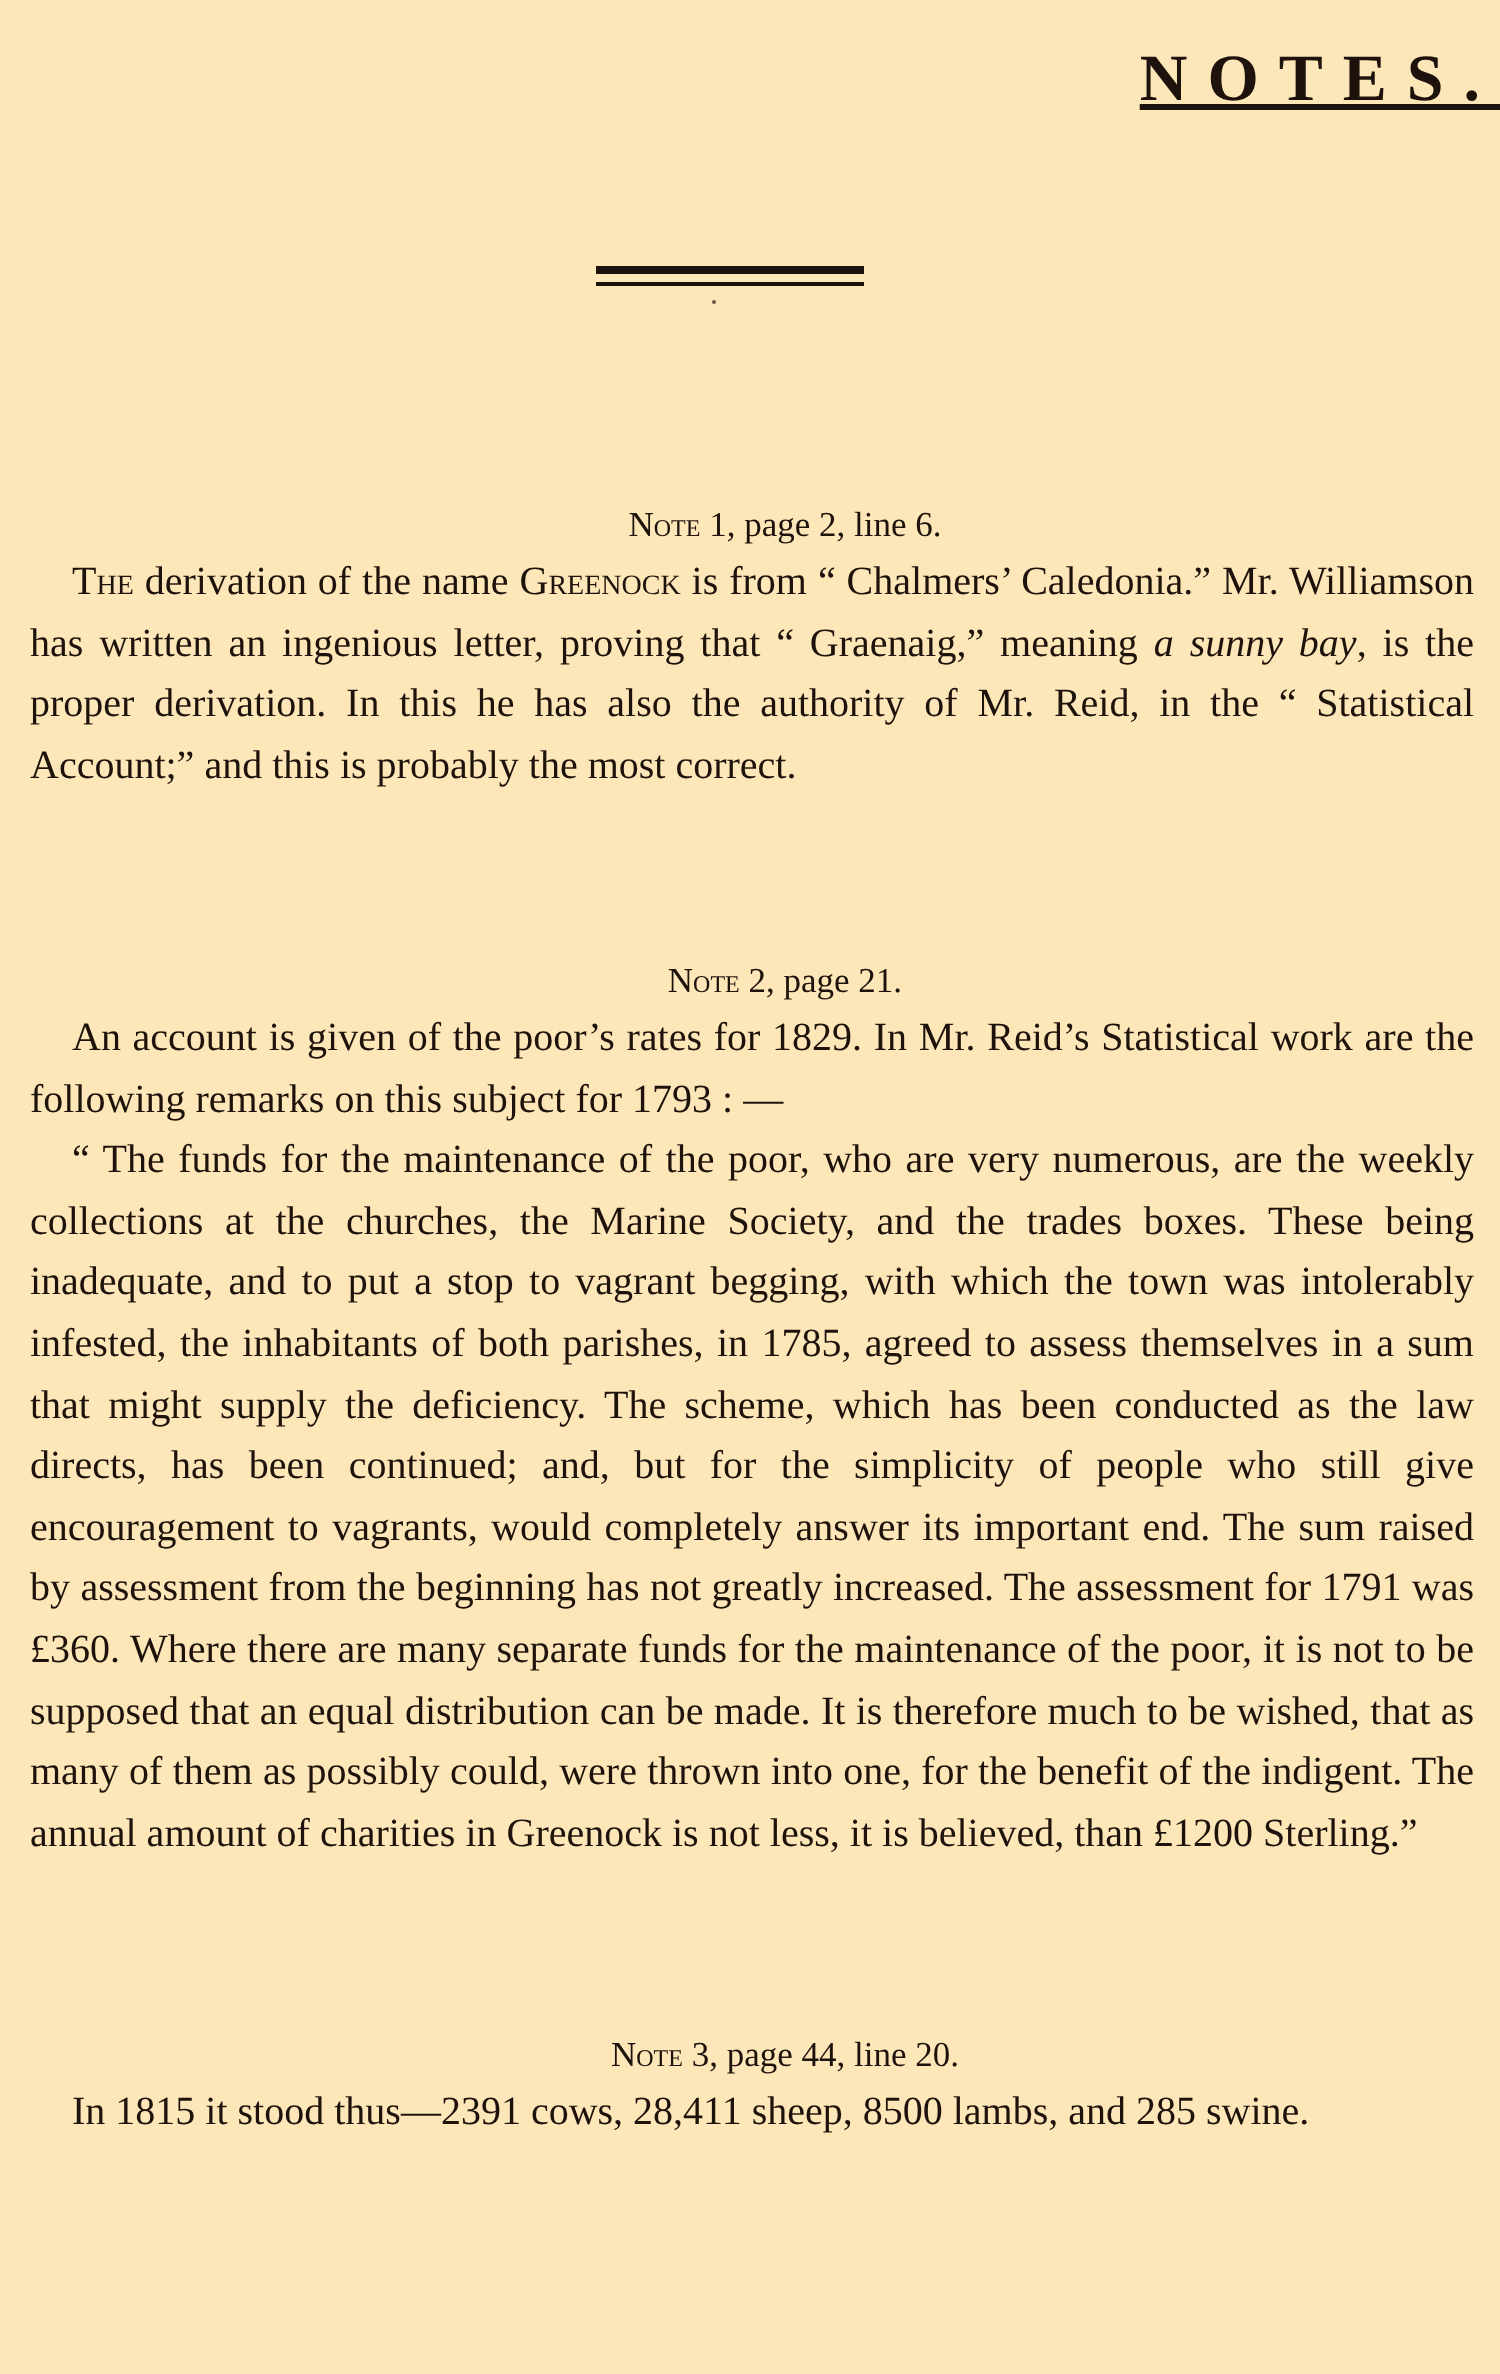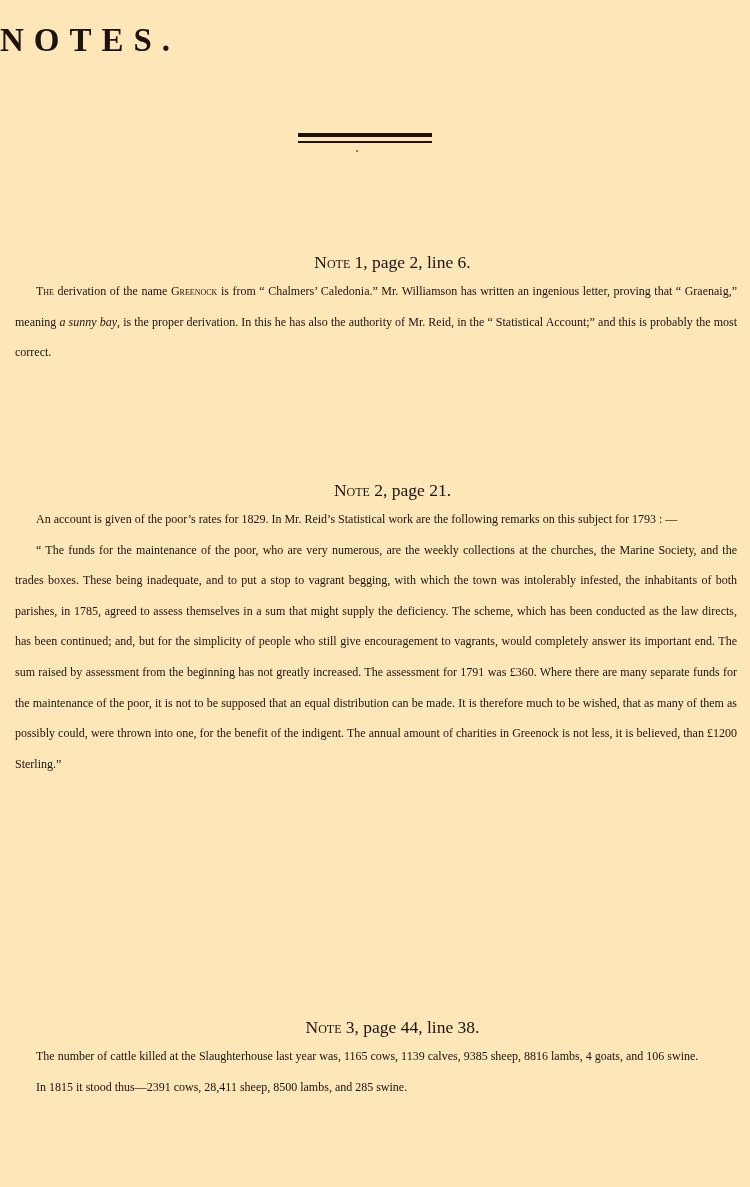--- a/index.html
+++ b/index.html
@@ -5,36 +5,36 @@
     html, body { margin: 0; padding: 0; }
     body {
       width: 750px; height: 1187px; overflow: hidden;
       background: #fde6b8;
       font-family: "Liberation Serif", "DejaVu Serif", serif;
       color: #1e130c;
     }
     .page { position: relative; width: 750px; height: 1187px; }
     .title {
       position: absolute; left: 0; right: 0; top: 22px;
-      text-align: left; font-weight: bold; font-size: 33px;
-      letter-spacing: 10px; 
+      text-align: right; font-weight: bold; font-size: 33px;
+      letter-spacing: 10px;  text-decoration: underline;
     }
     .rule { position: absolute; left: 298px; width: 134px; background: #1e130c; }
     .rule.r1 { top: 133px; height: 4px; }
     .rule.r2 { top: 141px; height: 2px; }
     .dot { position: absolute; left: 356px; top: 150px; width: 2px; height: 2px; background: #6b5a44; border-radius: 1px; }
     .heading {
       position: absolute; left: 0; right: 0; text-align: center;
       font-size: 17.5px;
       padding-left: 35px;
     }
     .sc { font-variant: small-caps; }
     .para {
       position: absolute; left: 15px; width: 722px;
-      font-size: 12px; line-height: 30.6px; text-align: justify;
+      font-size: 20px; line-height: 30.6px; text-align: justify;
     }
     .para p { margin: 0; text-indent: 21px; text-align: justify; }
   </style>
 </head>
 <body>
 
 <div class="page">
   <div class="title">NOTES.</div>
   <div class="rule r1"></div>
   <div class="rule r2"></div>
@@ -49,19 +49,18 @@
 
   <div class="heading" style="top:452px;margin-top:28px;">
     <span class="sc">Note</span><span> 2, page 21.</span>
   </div>
   <div class="para" style="top:476px;margin-top:28px;">
     <p>An account is given of the poor’s rates for 1829.   In Mr. Reid’s Statistical work are the following remarks on this subject for 1793 : —</p>
     <p>“ The funds for the maintenance of the poor, who are very numerous, are the weekly collections at the churches, the Marine Society, and the trades boxes.  These being inadequate, and to put a stop to vagrant begging, with which the town was intolerably infested, the inhabitants of both parishes, in 1785, agreed to assess themselves in a sum that might supply the deficiency. The scheme, which has been conducted as the law directs, has been continued; and, but for the simplicity of people who still give encouragement to vagrants, would completely answer its important end.   The sum raised by assessment from the beginning has not greatly increased.   The assessment for 1791 was £360.   Where there are many separate funds for the maintenance of the poor, it is not to be supposed that an equal distribution can be made.   It is therefore much to be wished, that as many of them as possibly could, were thrown into one, for the benefit of the indigent.   The annual amount of charities in Greenock is not less, it is believed, than £1200 Sterling.”</p>
   </div>
 
   <div class="heading" style="top:1017px;">
-    <span class="sc">Note</span><span> 3, page 44, line 38.</span>
+    <span class="sc">Note</span><span> 3, page 44, line 20.</span>
   </div>
   <div class="para" style="top:1041px;">
-    <p>The number of cattle killed at the Slaughterhouse last year was, 1165 cows, 1139 calves, 9385 sheep, 8816 lambs, 4 goats, and 106 swine.</p>
     <p>In 1815 it stood thus—2391 cows, 28,411 sheep, 8500 lambs, and 285 swine.</p>
   </div>
 </div>
 
 </body></html>

